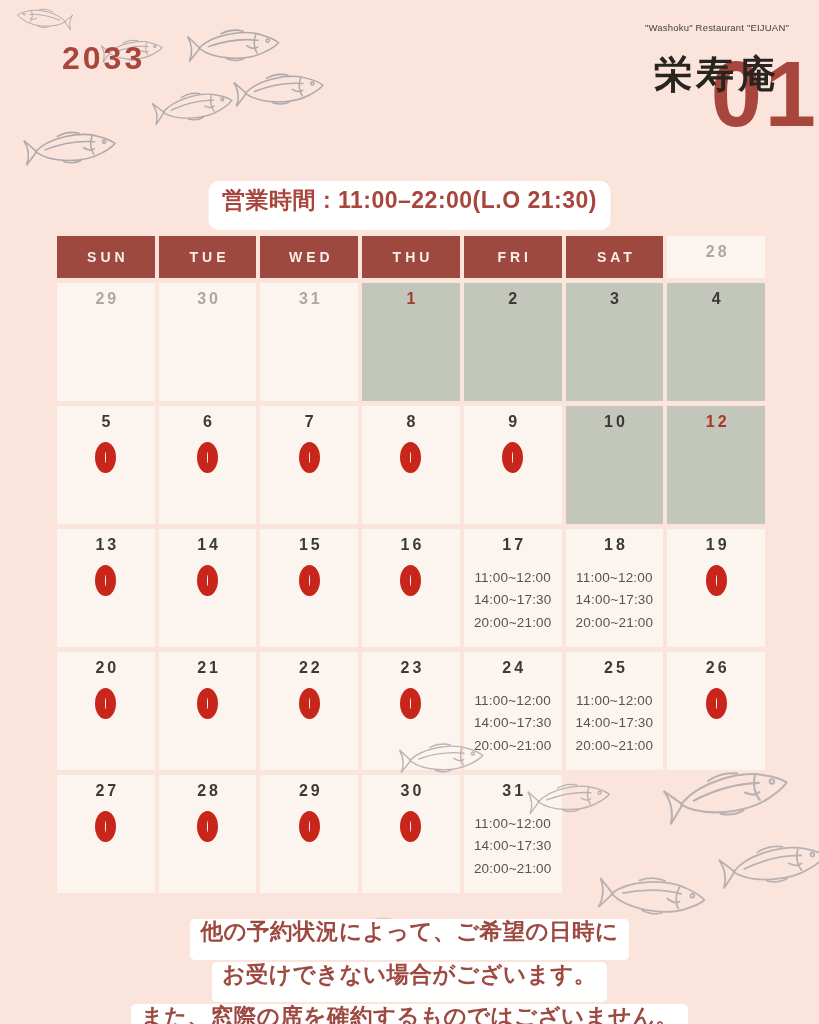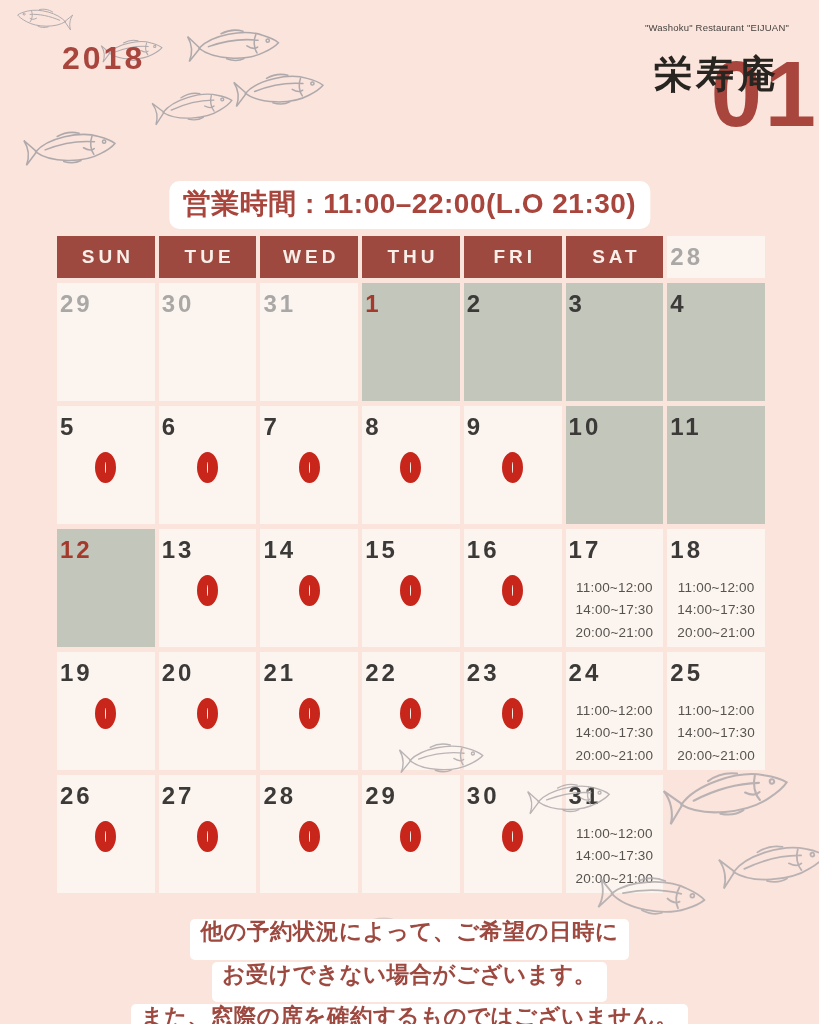--- a/index.html
+++ b/index.html
@@ -27,40 +27,40 @@
   .brand {
     position:absolute; right:16px; top:22px; width:172px; z-index:2; text-align:center;
   }
   .brand-tagline { font-size:9.5px; color:#46413F; letter-spacing:0.2px; }
   .brand-logo {
     margin-top:20px; font-family:"DejaVu Serif","Liberation Serif",serif;
     font-size:38px; font-weight:700; color:#282420; letter-spacing:4px; line-height:1.1;
   }
   .hours-badge {
     position:absolute; left:50%; top:181px; transform:translateX(-50%); z-index:2;
-    background:var(--chip-white,#FFFFFF); border-radius:10px; padding:4px 14px 6px;
-    font-size:28px; font-weight:700; letter-spacing:0.5px; white-space:nowrap;
+    background:var(--chip-white,#FFFFFF); border-radius:10px; padding:4px 14px 14px;
+    font-size:23px; font-weight:700; letter-spacing:0.5px; white-space:nowrap;
     color:var(--accent-red,#A8453C);
   }
 
   .calendar {
     position:absolute; left:57px; top:236px; width:708px; z-index:2;
     display:grid; grid-template-columns:repeat(7,1fr);
     grid-template-rows:42px repeat(5,118px);
     column-gap:4px; row-gap:5px;
   }
   .wd {
     background:var(--header-maroon,#9D4940); color:#FAEFE8;
     display:flex; align-items:center; justify-content:center;
-    font-size:19px; font-weight:700; letter-spacing:4px; padding-left:4px;
+    font-size:14px; font-weight:700; letter-spacing:4px; padding-left:4px;
   }
   .cell { background:var(--cell-cream,#FCF5EF); overflow:hidden; }
   .cell.closed { background:var(--closed-gray,#C3C6BB); }
   .num {
-    margin-top:7px; font-size:24px; font-weight:700;
+    margin-top:7px; text-align:center; font-size:16px; font-weight:700;
     letter-spacing:3px; padding-left:3px; color:var(--day-number,#3B3A38);
   }
   .num.dim { color:var(--outside-gray,#A9A8A6); }
   .num.red { color:var(--holiday-red,#A43A2C); }
   .ring {
     width:21px; height:31px; margin:11px auto 0;
     border:10px solid var(--circle-red,#C8261B); border-radius:50%;
   }
   .times { margin-top:13px; text-align:center; }
   .times span {
@@ -107,21 +107,21 @@
         <use href="#fish-shape" transform="scale(0.84)"></use>
       </g>
     <g class="fish" transform="translate(232 74) rotate(-6)">
         <use href="#fish-shape" transform="scale(0.94)"></use>
       </g>
     <g class="fish" transform="translate(22 132) rotate(-6)">
         <use href="#fish-shape" transform="scale(0.96)"></use>
       </g>
   </svg>
 
-  <div class="year">2018</div>
+  <div class="year">2033</div>
   <div class="month">01</div>
 
   <div class="brand">
     <div class="brand-tagline">"Washoku" Restaurant "EIJUAN"</div>
     <div class="brand-logo">栄寿庵</div>
   </div>
 
   <div class="hours-badge">営業時間 : 11:00–22:00(L.O 21:30)</div>
 
   <div class="calendar" id="calendar-grid">
@@ -172,23 +172,20 @@
         <div class="ring"></div>
       </div>
       <div class="cell">
         <div class="num">9</div>
         <div class="ring"></div>
       </div>
       <div class="cell closed">
         <div class="num">10</div>
       </div>
       <div class="cell closed">
-        <div class="num">11</div>
-      </div>
-      <div class="cell closed">
         <div class="num red">12</div>
       </div>
       <div class="cell">
         <div class="num">13</div>
         <div class="ring"></div>
       </div>
       <div class="cell">
         <div class="num">14</div>
         <div class="ring"></div>
       </div>

